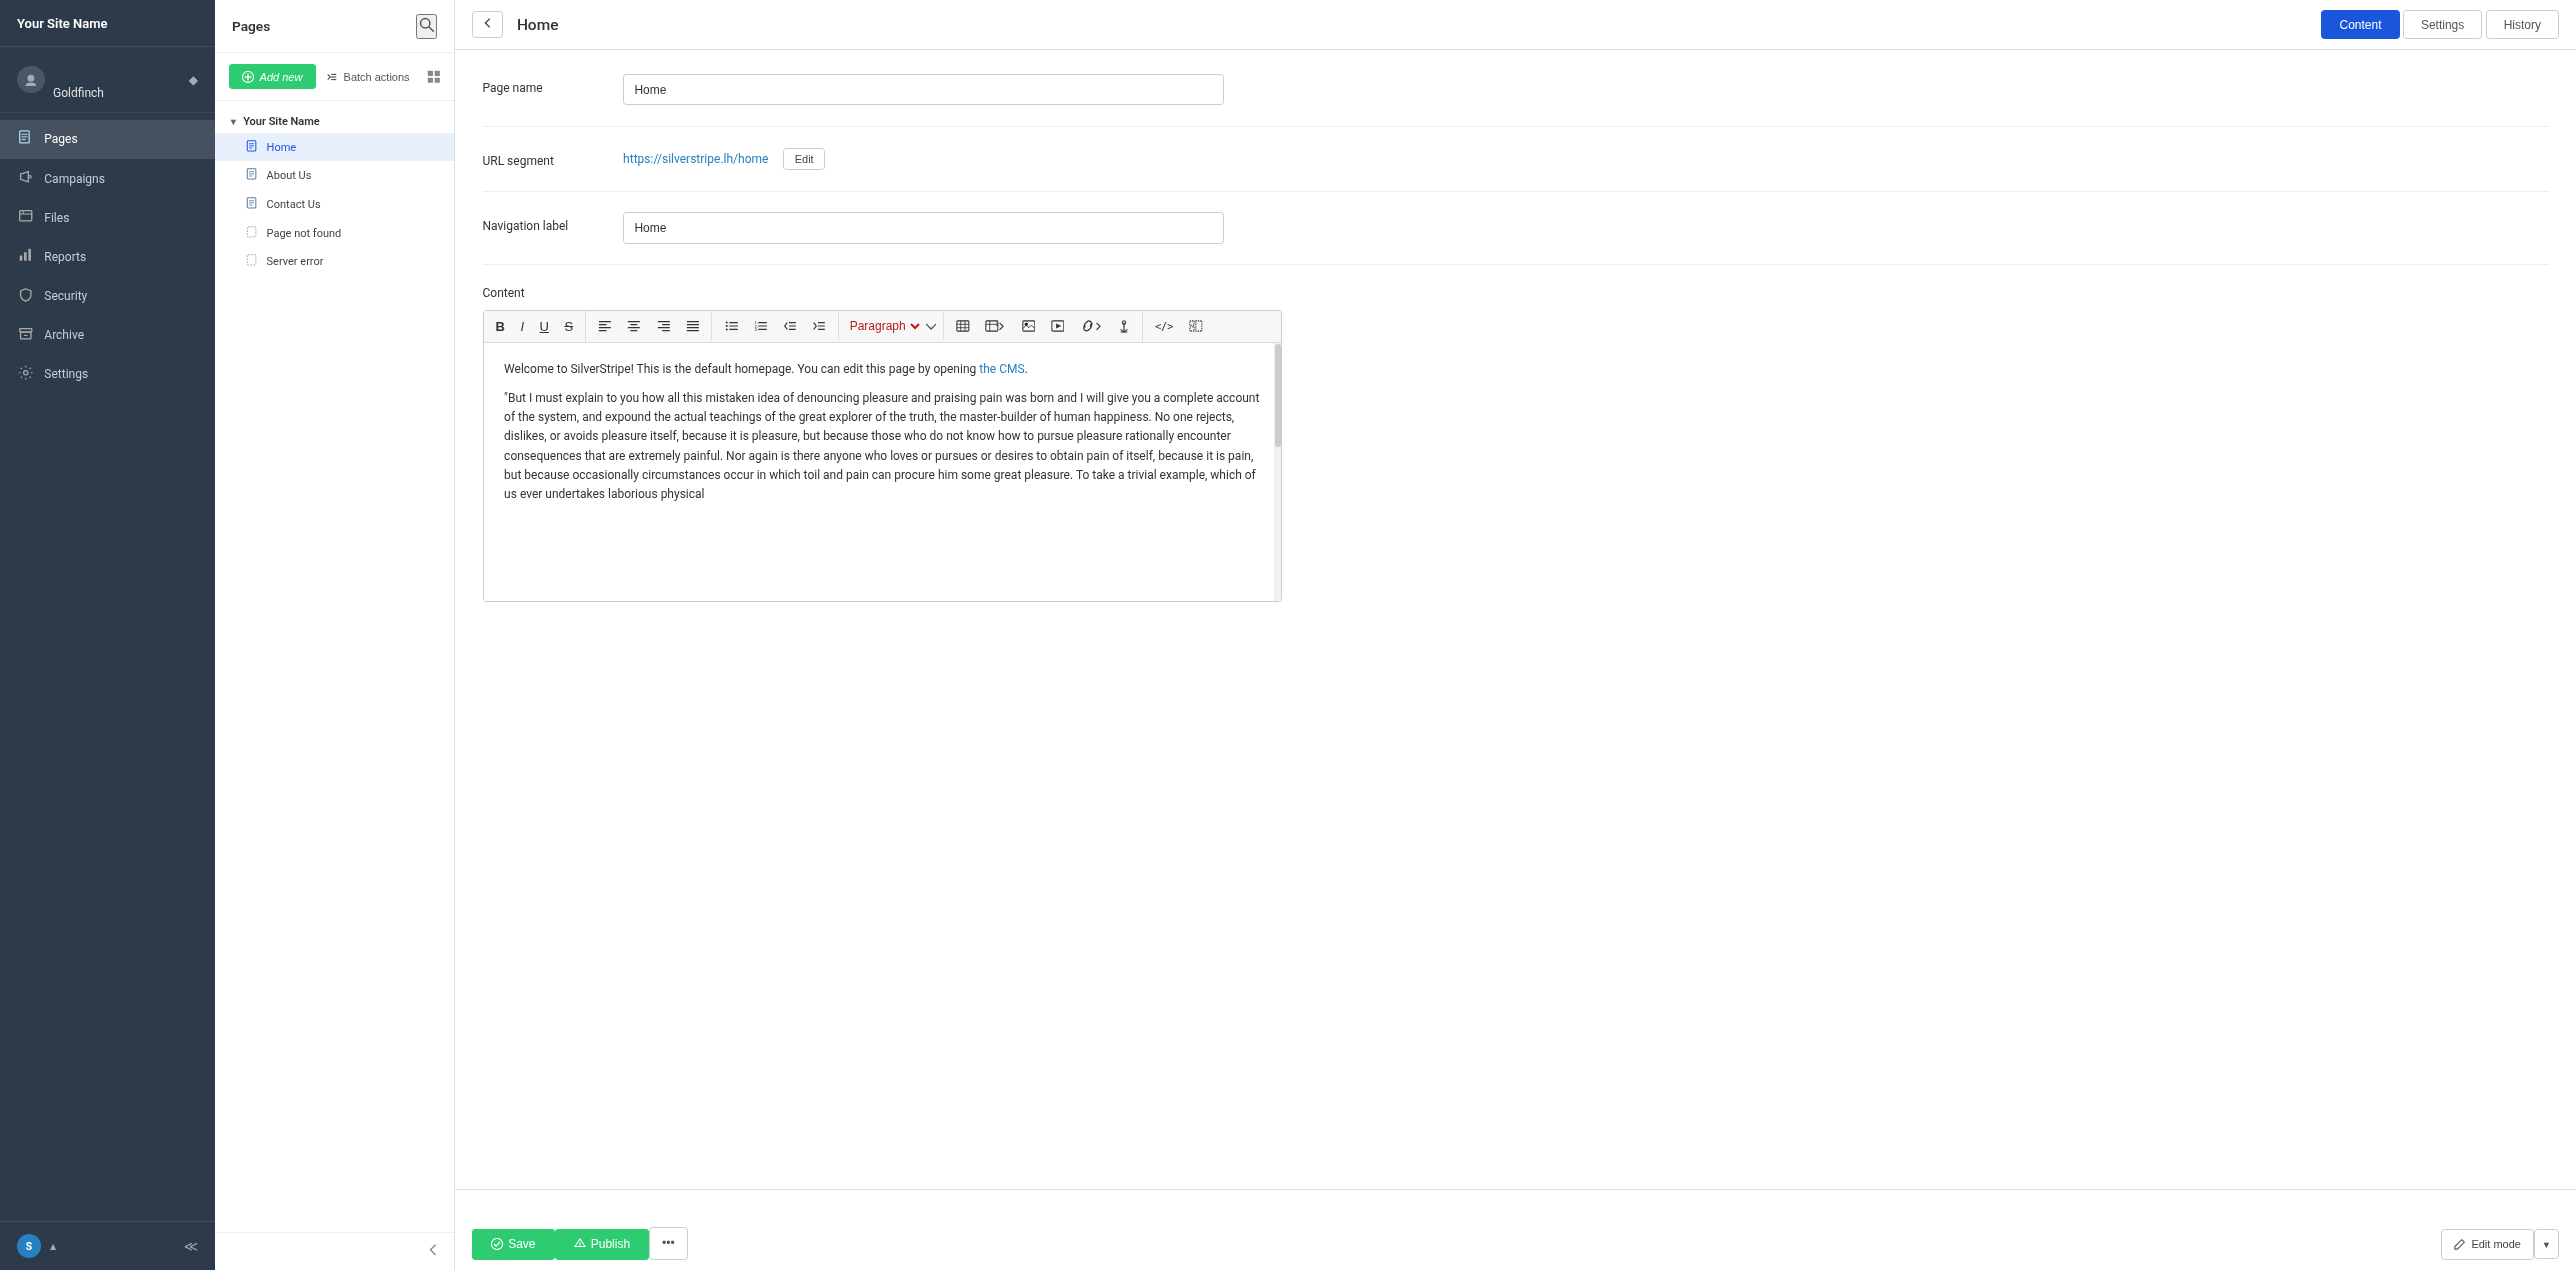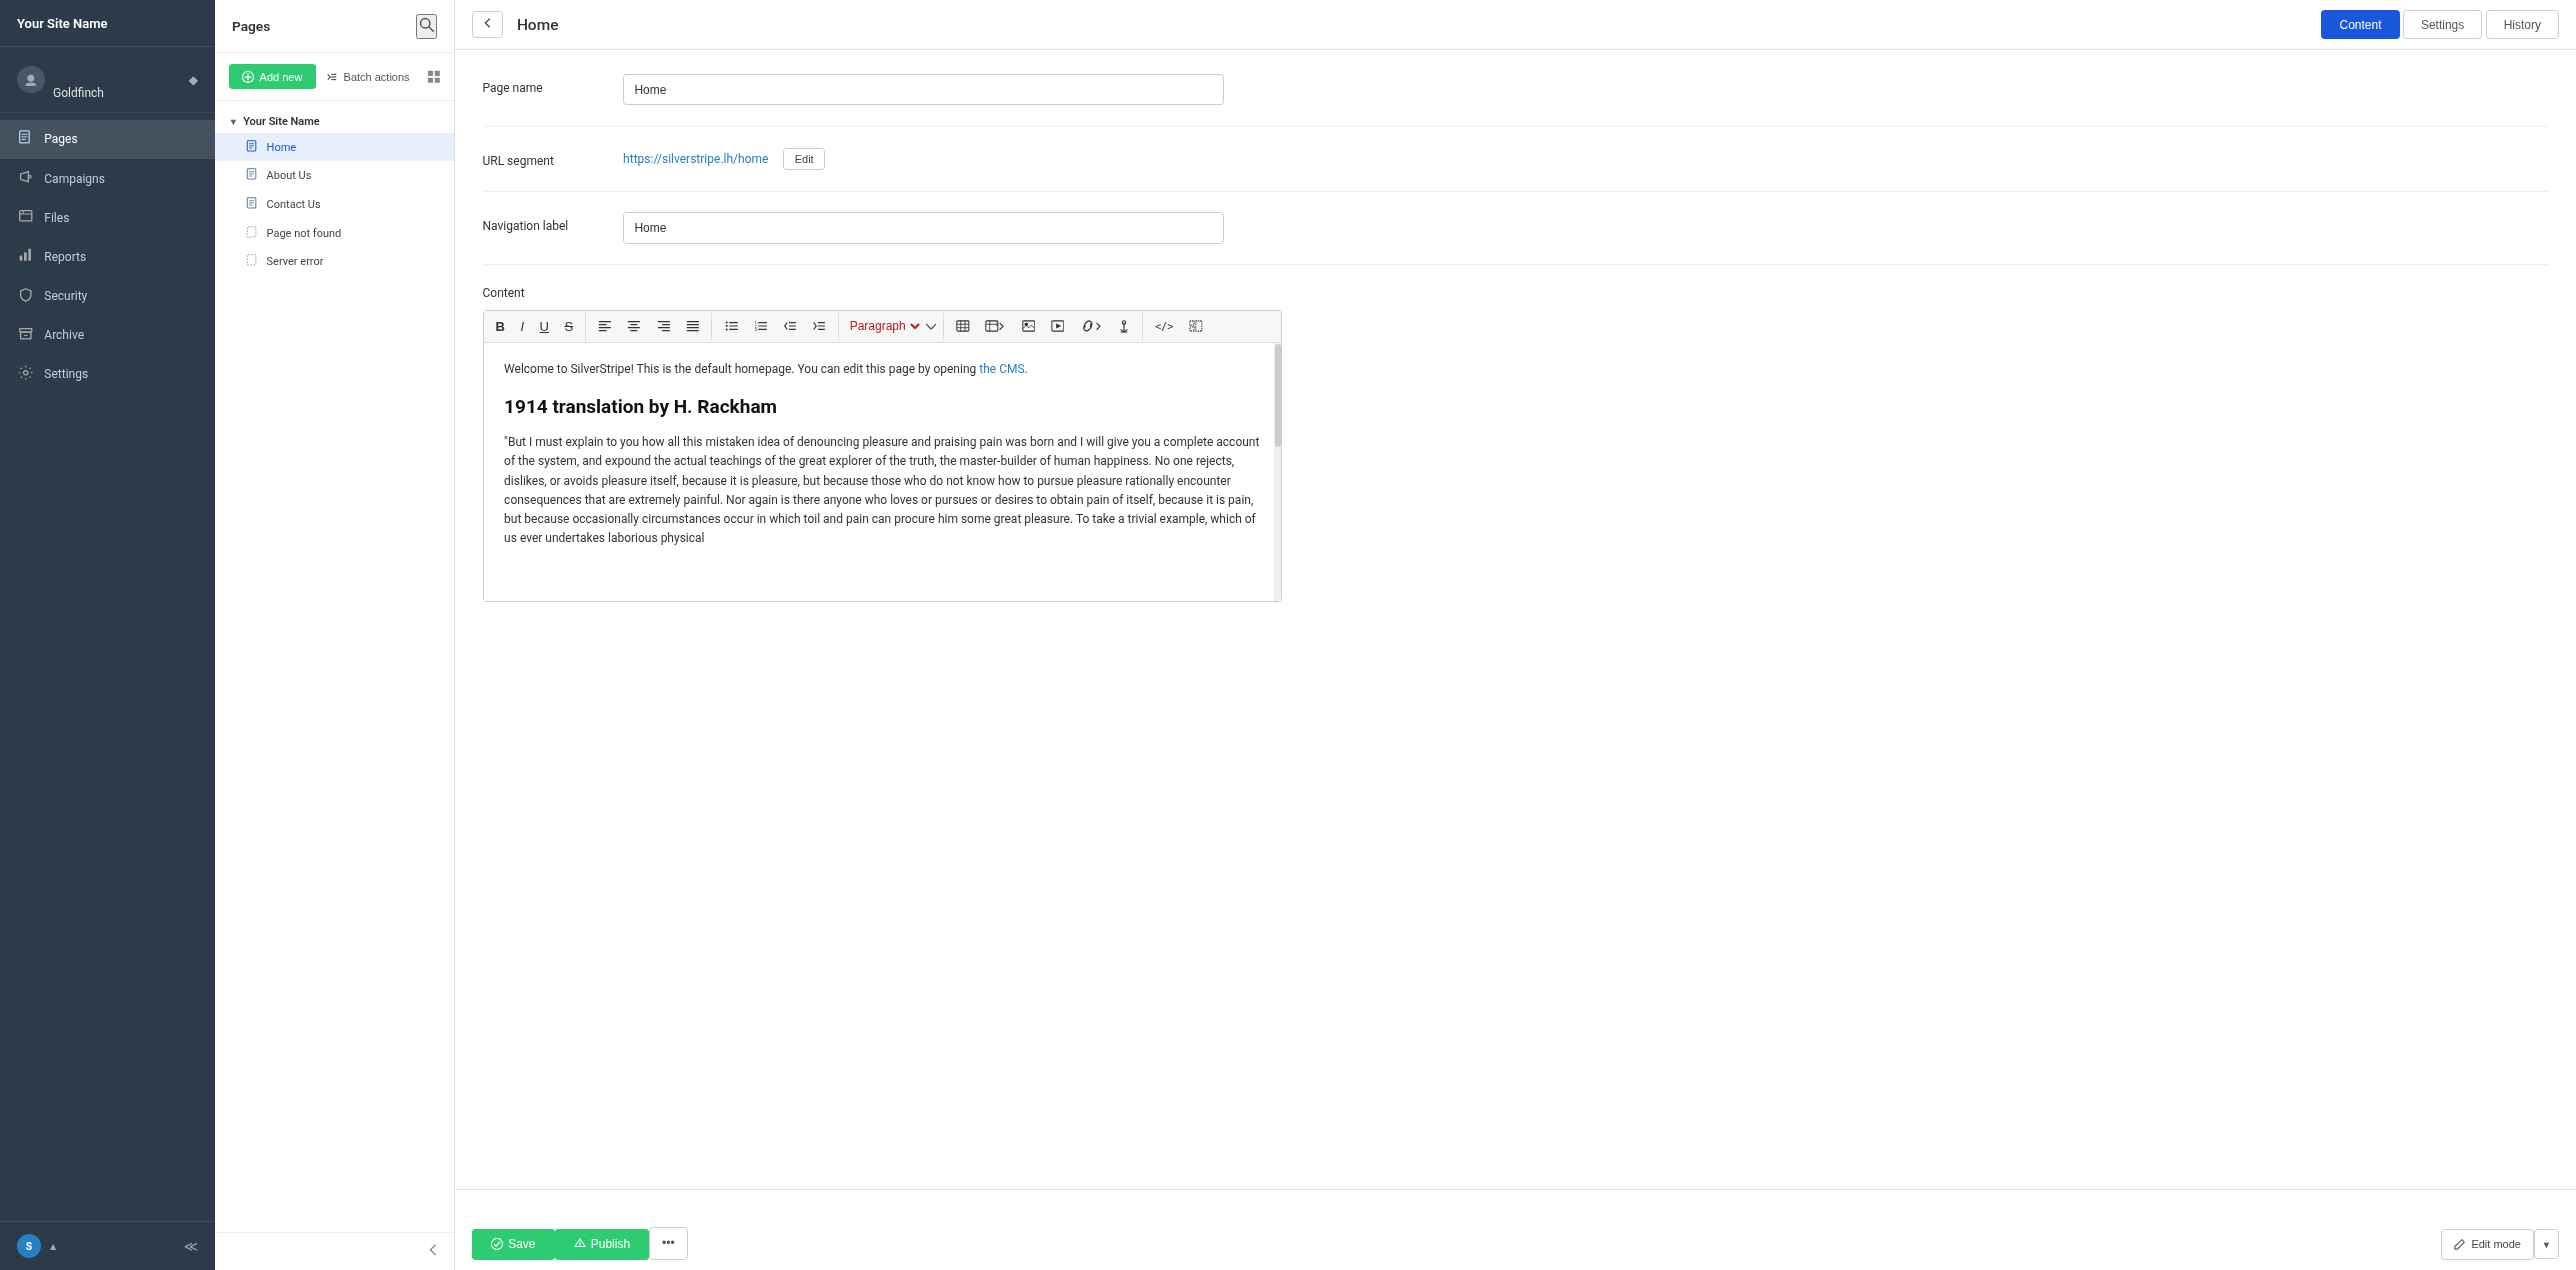--- a/index.html
+++ b/index.html
@@ -111,20 +111,21 @@
       color: #fff;
       border: none;
       padding: 6.9px 13.7px;
       border-radius: 3.4px;
       cursor: pointer;
       display: flex;
       align-items: center;
       gap: 5.2px;
       font-size: 11px;
       font-weight: 500;
+      font-style: italic;
     }
     .batch-actions-btn {
       display: flex;
       align-items: center;
       gap: 5.2px;
       color: #555;
       cursor: pointer;
       font-size: 11px;
       background: none;
       border: none;
@@ -803,21 +804,20 @@
                   <rect x="1" y="1" width="5" height="5" stroke="#333" stroke-width="1.2" fill="none" stroke-dasharray="1.5 1"></rect>
                   <rect x="1" y="8" width="5" height="5" stroke="#333" stroke-width="1.2" fill="none" stroke-dasharray="1.5 1"></rect>
                   <rect x="8" y="1" width="7" height="12" stroke="#333" stroke-width="1.2" fill="none" stroke-dasharray="1.5 1"></rect>
                 </svg>
             </button>
           </div>
         </div>
 
         <div class="rte-content" style="position:relative; max-height:275px; overflow:hidden;">
           <p>Welcome to SilverStripe! This is the default homepage. You can edit this page by opening <a href="#">the CMS</a>.</p>
-          <h2>1914 translation by H. Rackham</h2>
           <p>"But I must explain to you how all this mistaken idea of denouncing pleasure and praising pain was born and I will give you a complete account of the system, and expound the actual teachings of the great explorer of the truth, the master-builder of human happiness. No one rejects, dislikes, or avoids pleasure itself, because it is pleasure, but because those who do not know how to pursue pleasure rationally encounter consequences that are extremely painful. Nor again is there anyone who loves or pursues or desires to obtain pain of itself, because it is pain, but because occasionally circumstances occur in which toil and pain can procure him some great pleasure. To take a trivial example, which of us ever undertakes laborious physical</p>
 
           <div style="position:absolute;right:0;top:0;bottom:0;width:6.9px;background:#f0f0f0;display:flex;flex-direction:column;">
             <div style="width:6.9px;height:40%;background:#ccc;border-radius:3.4px;margin:1.7px 0.9px;"></div>
           </div>
         </div>
       </div>
     </div>
 
   </div>

